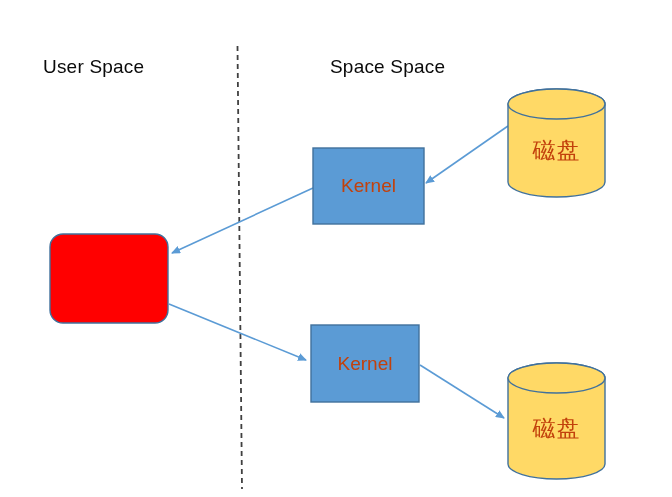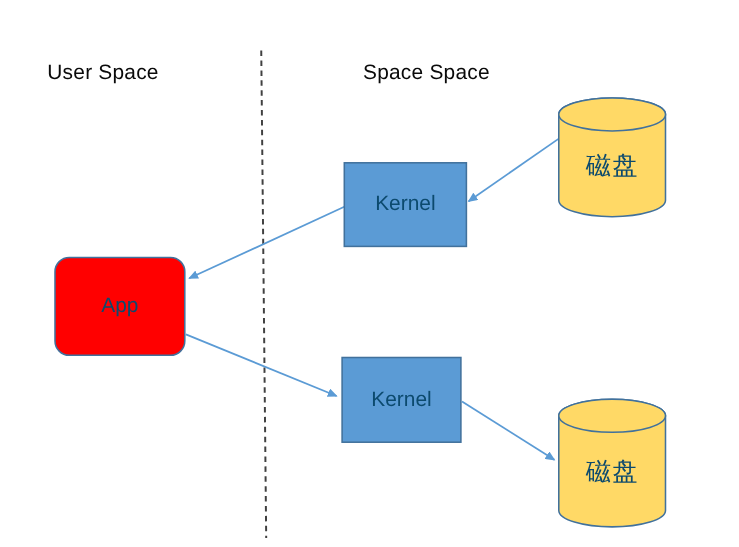--- a/index.html
+++ b/index.html
@@ -28,21 +28,21 @@
     white-space: nowrap;
     letter-spacing: 0.2px;
   }
   .user-space-label  { left: 43px;  top: 29px; }
   .kernel-space-label{ left: 330px; top: 29px; }
   .node-label {
     position: absolute;
     display: flex;
     align-items: center;
     justify-content: center;
-    color: #0c4a6e;
+    color: #c2410c;
     font-size: 19px;
     pointer-events: none;
   }
   .kernel-top-label    { left: 313px; top: 121px; width: 111px; height: 76px; }
   .kernel-bottom-label { left: 311px; top: 298px; width: 108px; height: 77px; }
   .app-label           { left: 50px;  top: 207px; width: 118px; height: 89px; }
   .disk-label {
     font-size: 23px;
     letter-spacing: 1px;
   }
@@ -100,19 +100,18 @@
   </svg>
 
   <div class="space-label user-space-label">User Space</div>
 
   <div class="space-label kernel-space-label">Space Space</div>
 
   <div class="node-label kernel-top-label">Kernel</div>
 
   <div class="node-label kernel-bottom-label">Kernel</div>
 
-  <div class="node-label app-label">App</div>
 
   <div class="node-label disk-label disk-top-label">磁盘</div>
 
   <div class="node-label disk-label disk-bottom-label">磁盘</div>
 
 </div>
 
 </body></html>

